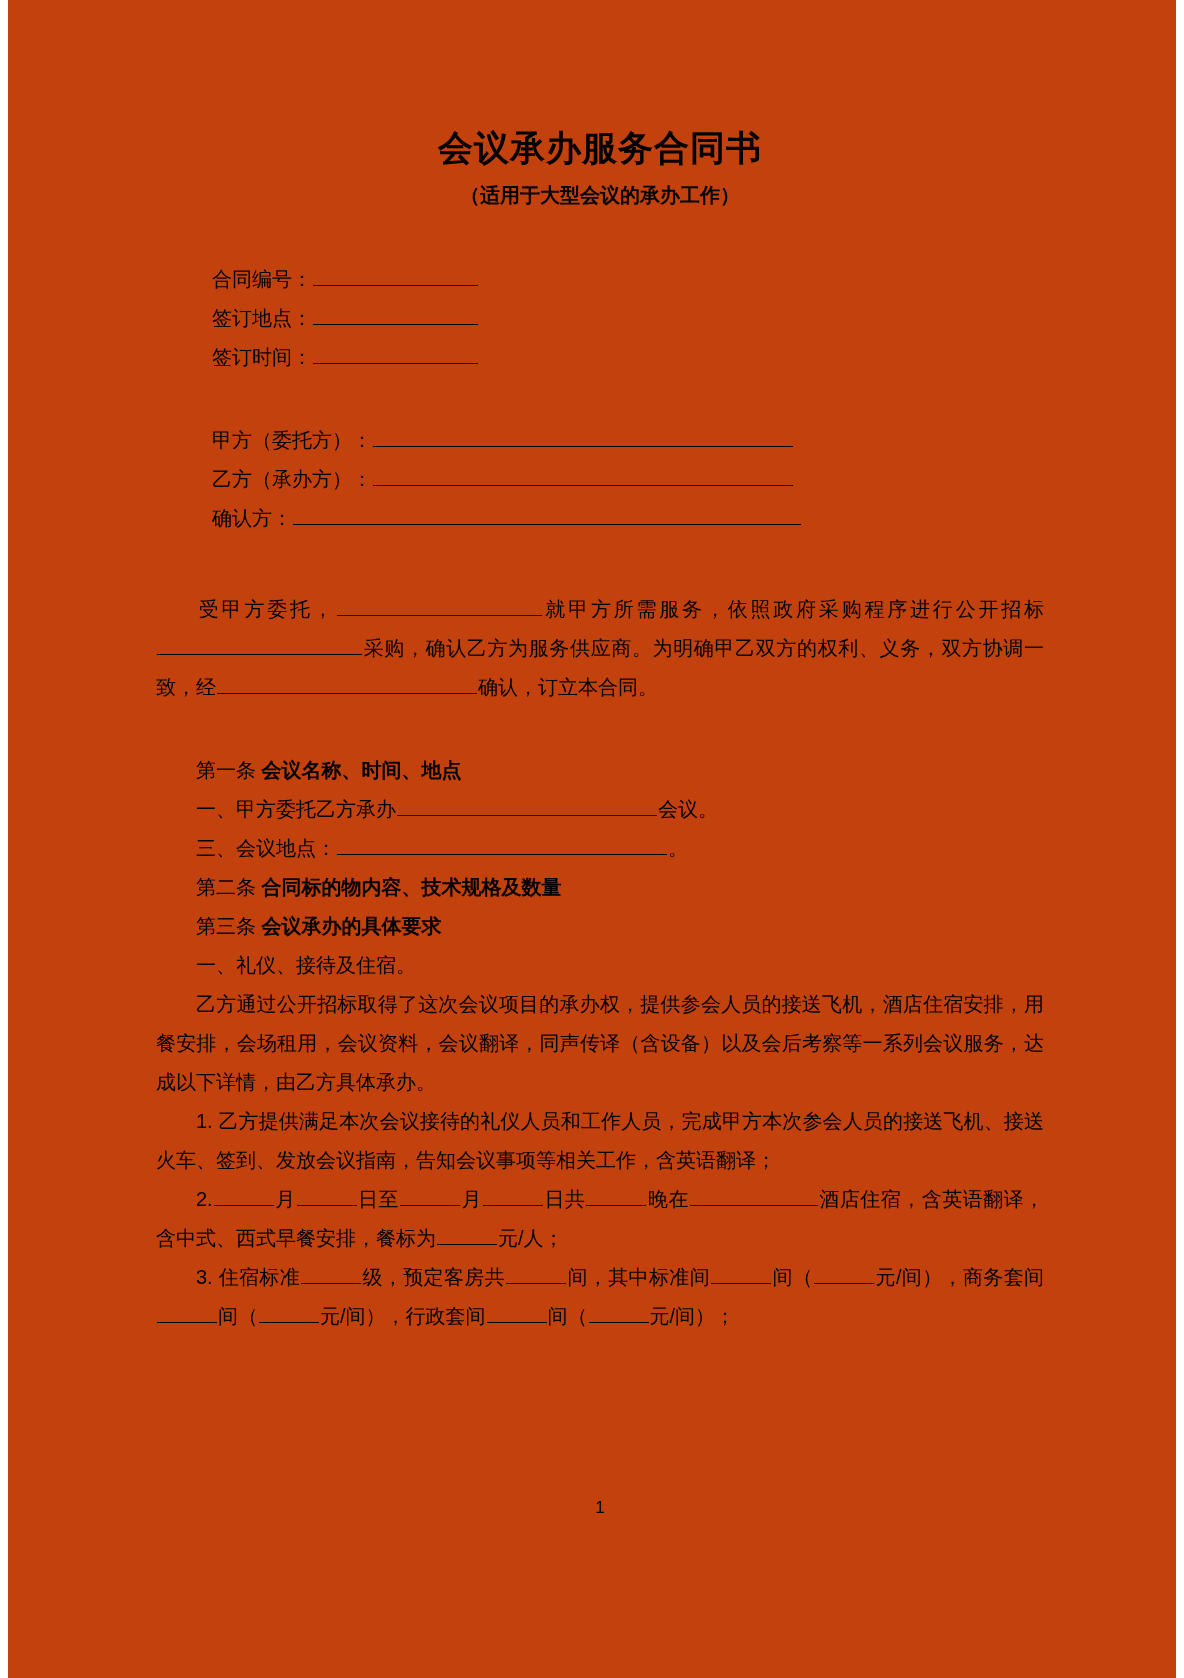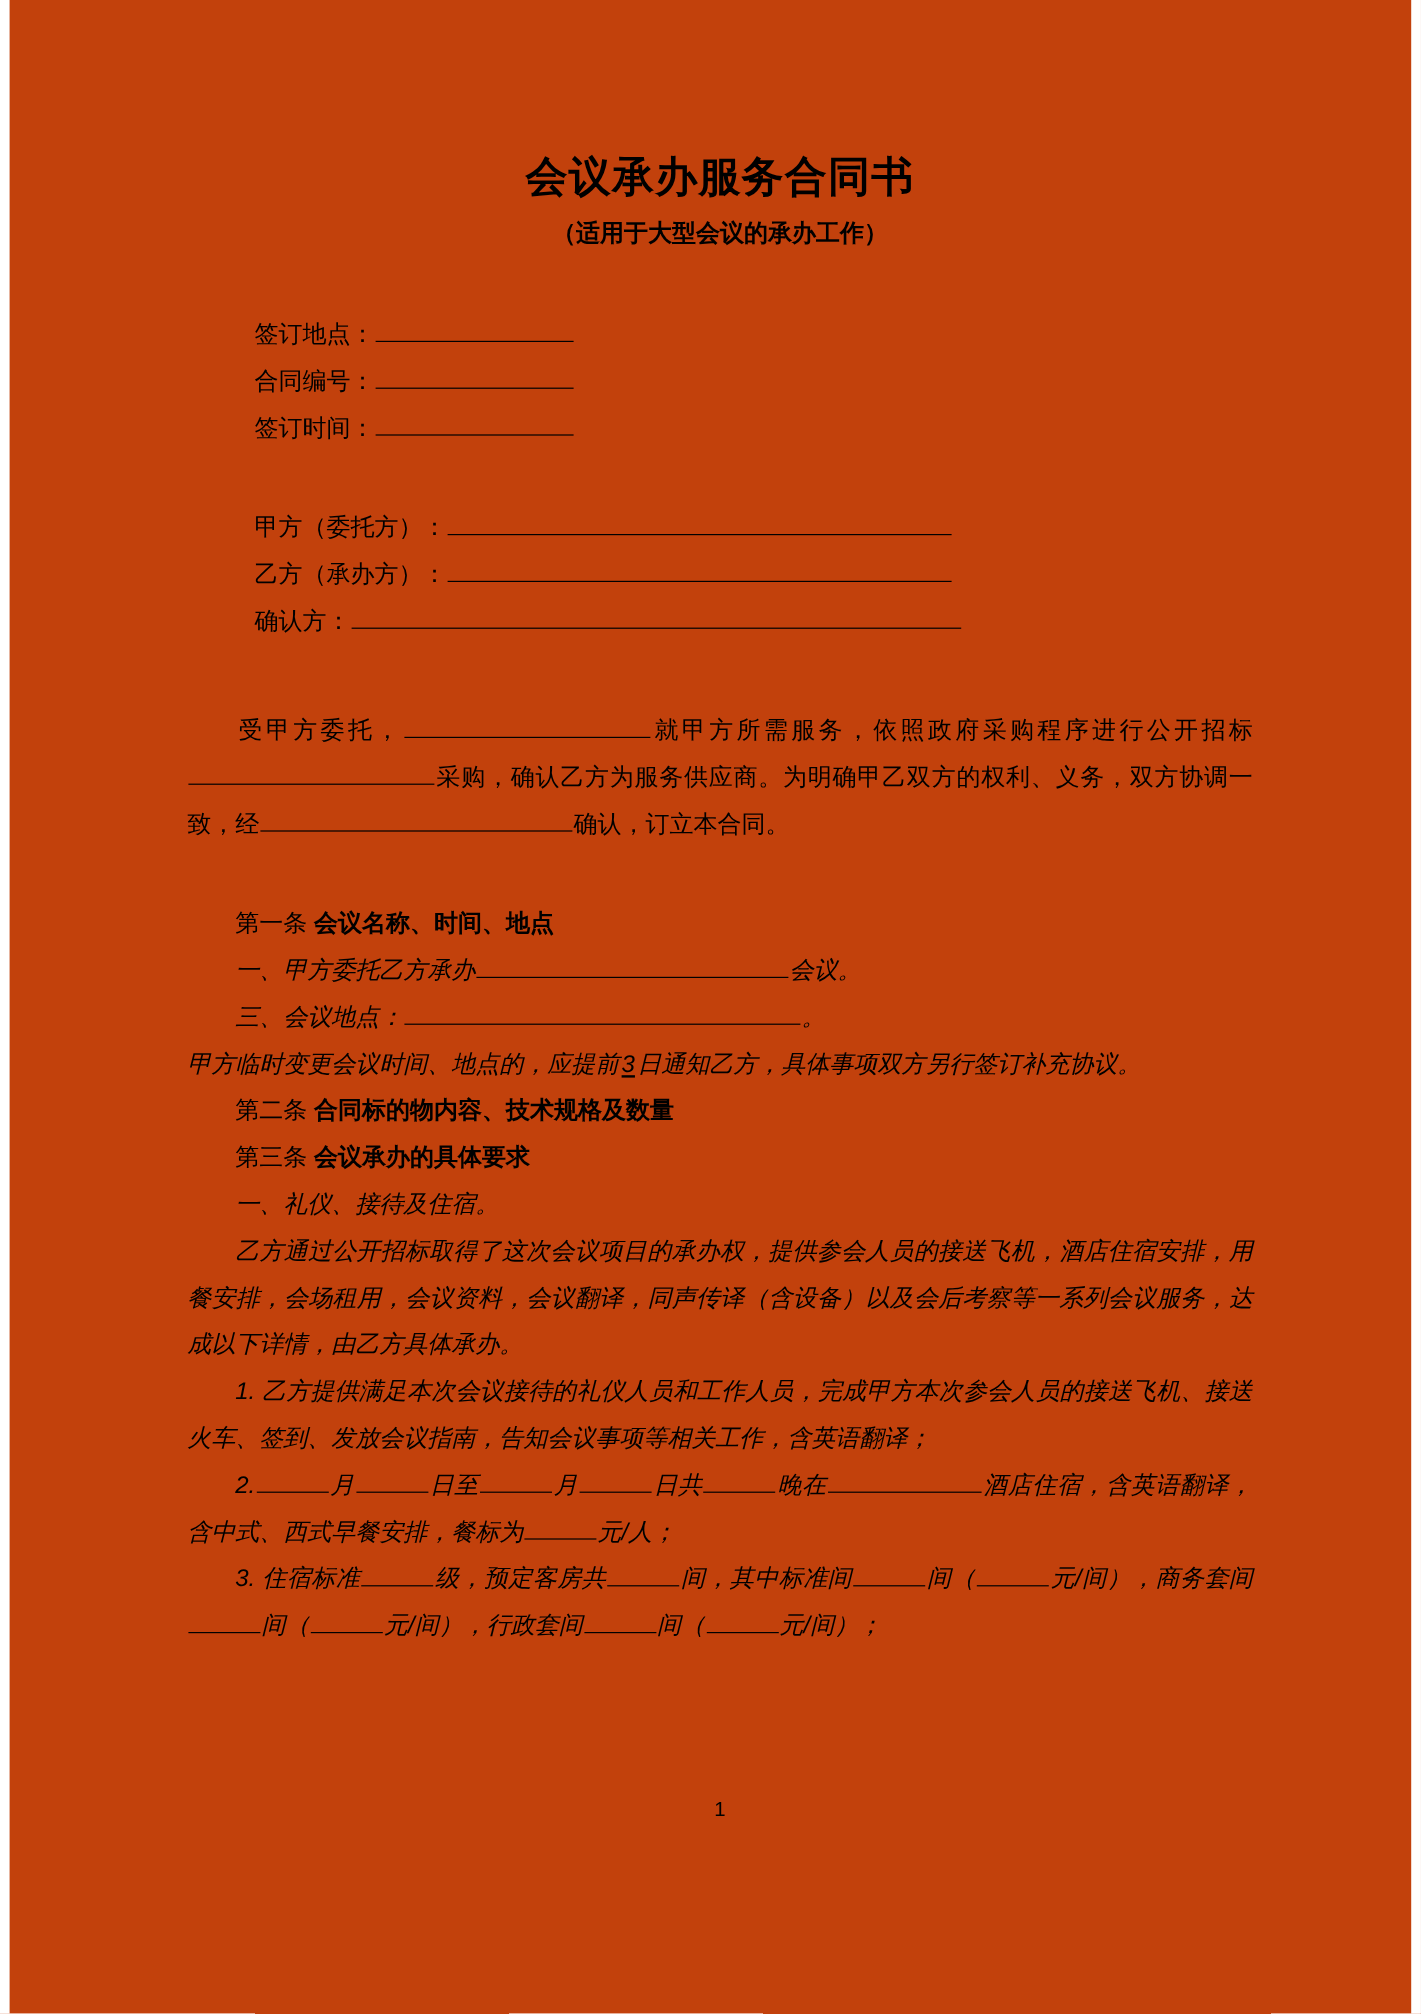--- a/index.html
+++ b/index.html
@@ -69,21 +69,20 @@
   }
   .body-block {
     margin-top: 44px;
   }
   .para {
     font-size: 20px;
     line-height: 1.95;
     text-align: justify;
     text-justify: inter-ideograph;
     margin: 0;
-    font-style: italic;
   }
   .para.indent2 {
     text-indent: 40px;
   }
   .article-head {
     font-size: 20px;
     line-height: 1.95;
     text-indent: 40px;
     margin: 0;
   }
@@ -128,24 +127,24 @@
 <body>
 
 <div class="page">
   <div class="content">
 
     <h1 class="doc-title">会议承办服务合同书</h1>
     <div class="doc-subtitle">（适用于大型会议的承办工作）</div>
 
     <div class="field-block">
       <div class="field-line">
-        <span>签订地点：</span><span class="blank b-2xl"></span>
+        <span>合同编号：</span><span class="blank b-2xl"></span>
       </div>
       <div class="field-line">
-        <span>合同编号：</span><span class="blank b-2xl"></span>
+        <span>签订地点：</span><span class="blank b-2xl"></span>
       </div>
       <div class="field-line">
         <span>签订时间：</span><span class="blank b-2xl"></span>
       </div>
     </div>
 
     <div class="party-block">
       <div class="field-line">
         <span>甲方（委托方）：</span><span class="blank b-wide"></span>
       </div>
@@ -165,21 +164,20 @@
       <p class="article-head">
         <span class="num">第一条</span>
         <span class="ttl">会议名称、时间、地点</span>
       </p>
 
       <p class="para indent2"><span>一、甲方委托乙方承办</span><span class="blank b-4xl"></span><span>会议。</span></p>
 
 
       <p class="para indent2"><span>三、会议地点：</span><span class="blank" style="width:330px"></span><span>。</span></p>
 
-      <p class="para"><span>甲方临时变更会议时间、地点的，应提前</span><span class="num-u">3</span><span>日通知乙方，具体事项双方另行签订补充协议。</span></p>
 
       <p class="article-head">
         <span class="num">第二条</span>
         <span class="ttl">合同标的物内容、技术规格及数量</span>
       </p>
 
       <p class="article-head">
         <span class="num">第三条</span>
         <span class="ttl">会议承办的具体要求</span>
       </p>

